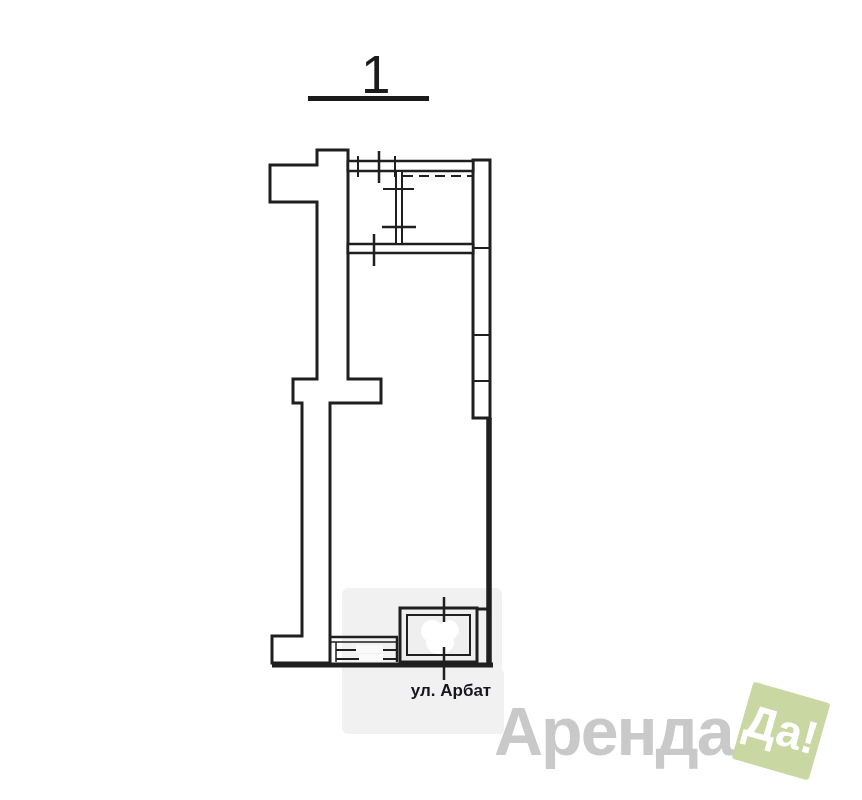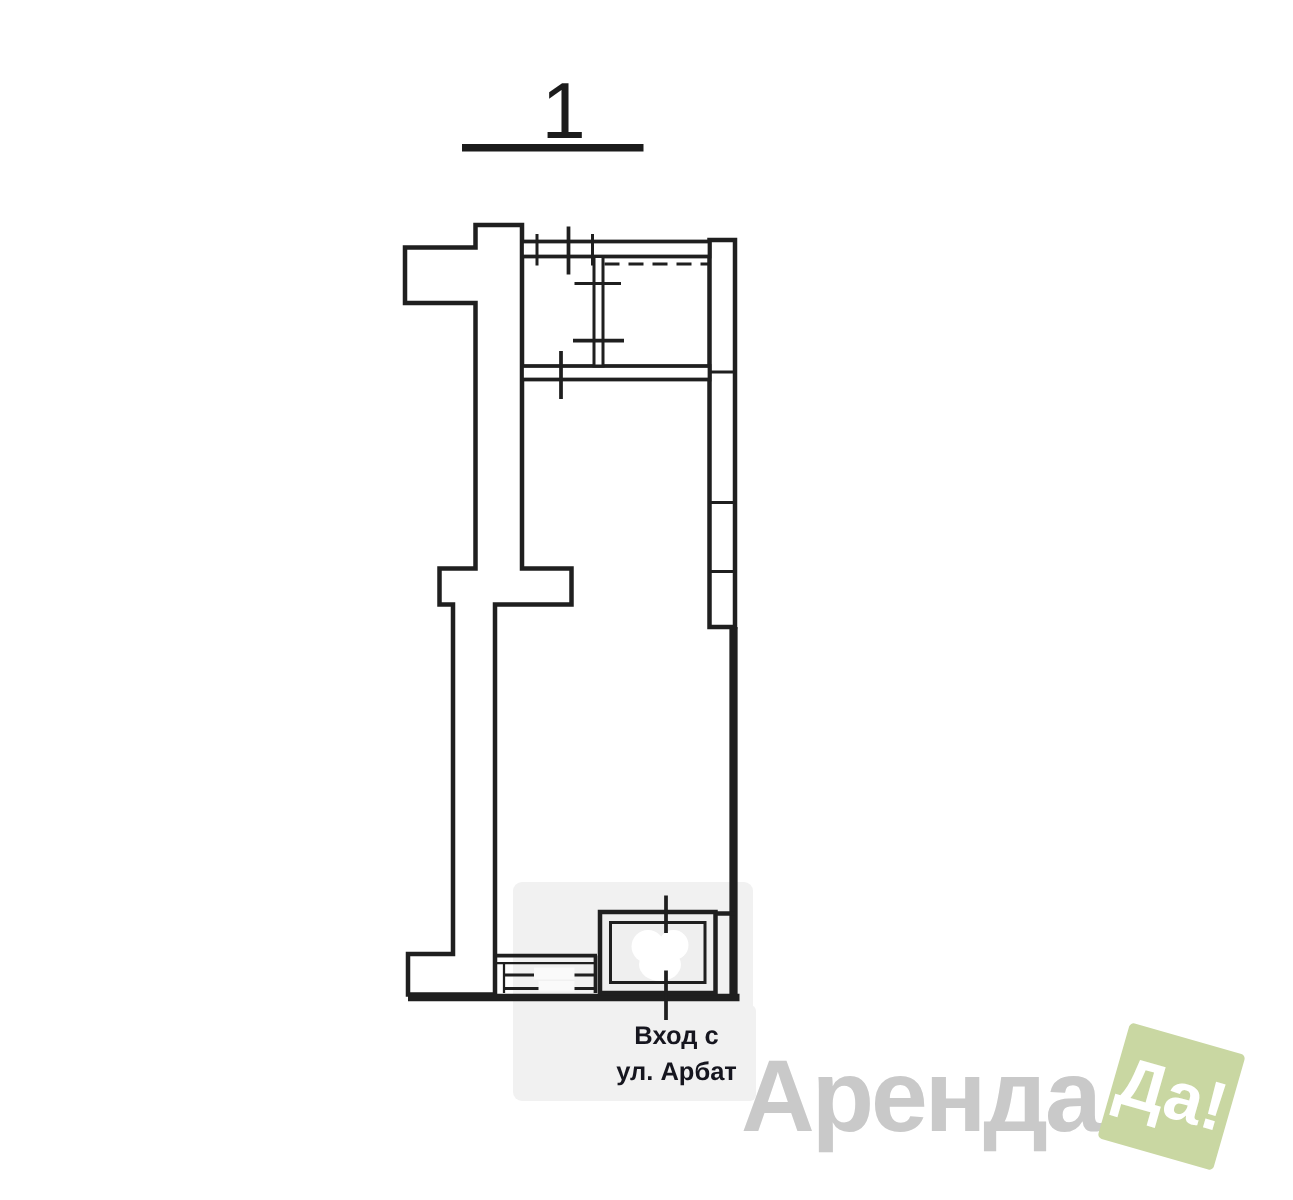--- a/index.html
+++ b/index.html
@@ -123,21 +123,20 @@
       </g>
 
       <g stroke="#1f1f1f" stroke-width="2.5">
         <line x1="444" y1="597" x2="444" y2="622"></line>
         <line x1="444" y1="647" x2="444" y2="680"></line>
       </g>
     </g>
   </svg>
 
   <div class="entrance-label">
-    <div>Вход с</div>
     <div>ул. Арбат</div>
   </div>
 
   <div class="wm-brand">Аренда</div>
   <div class="wm-badge">
     <span>Да!</span>
   </div>
 
 </div>
 

